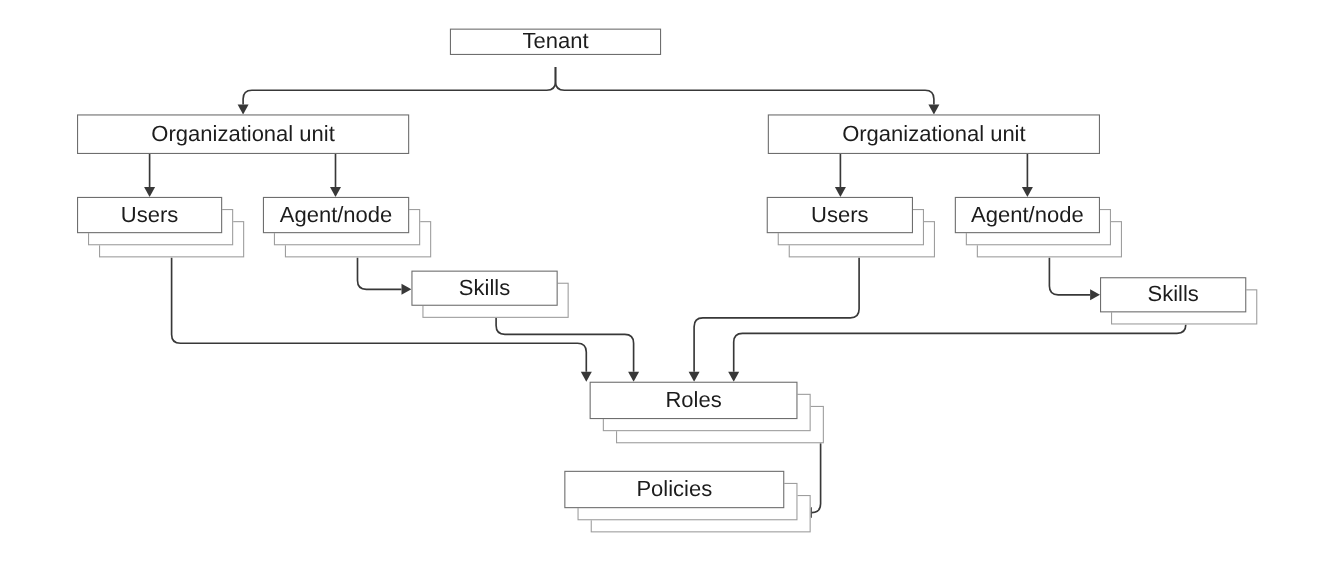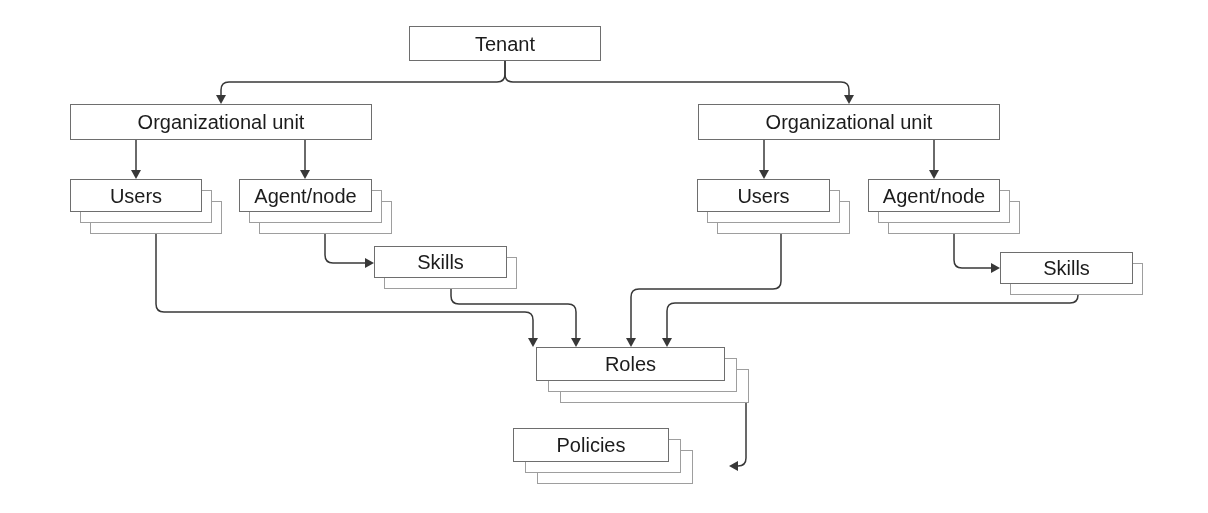--- a/index.html
+++ b/index.html
@@ -69,21 +69,21 @@
     <path d="M781,234 V281 Q781,289 773,289 H639 Q631,289 631,297 V338"></path>
     <polygon points="626,338 636,338 631,347"></polygon>
 
     <path d="M1078,295 Q1078,303 1070,303 H675 Q667,303 667,311 V338"></path>
     <polygon points="662,338 672,338 667,347"></polygon>
 
     <path d="M727,385 H738 Q746,385 746,393 V458 Q746,466 738,466"></path>
     <polygon points="738,461 738,471 729,466"></polygon>
   </svg>
 
-  <div class="node" style="left:409px;top:26px;width:192px;height:35px">
+  <div class="node" style="left:409px;top:26px;width:192px;height:24px">
     <div class="face">
       <span class="lbl">Tenant</span>
     </div>
   </div>
 
   <div class="node" style="left:70px;top:104px;width:302px;height:36px">
     <div class="face">
       <span class="lbl">Organizational unit</span>
     </div>
   </div>
@@ -141,21 +141,21 @@
   </div>
 
   <div class="node b" style="left:536px;top:347px;width:189px;height:34px">
     <div class="copy c2"></div>
     <div class="copy c1"></div>
     <div class="face">
       <span class="lbl">Roles</span>
     </div>
   </div>
 
-  <div class="node b" style="left:513px;top:428px;width:156px;height:34px">
+  <div class="node b" style="left:513px;top:428px;width:200px;height:34px">
     <div class="copy c2"></div>
     <div class="copy c1"></div>
     <div class="face">
       <span class="lbl">Policies</span>
     </div>
   </div>
 
 </div>
 
 </body></html>

